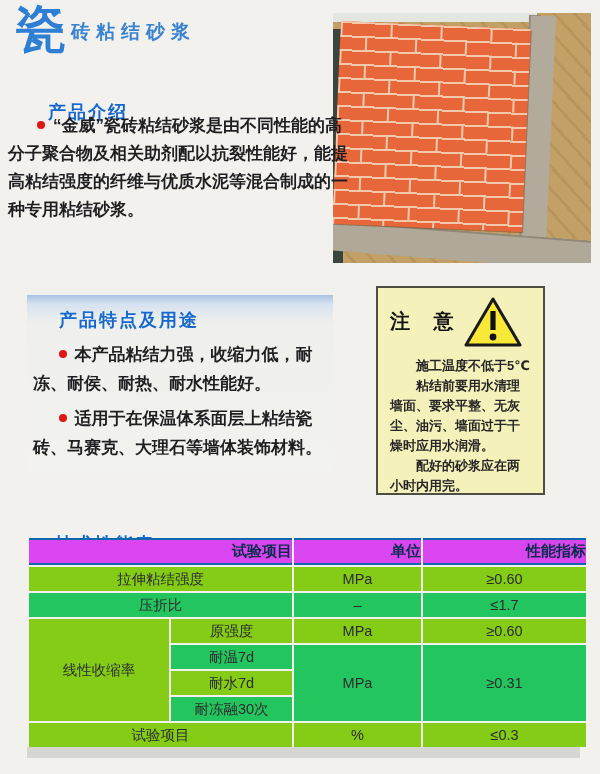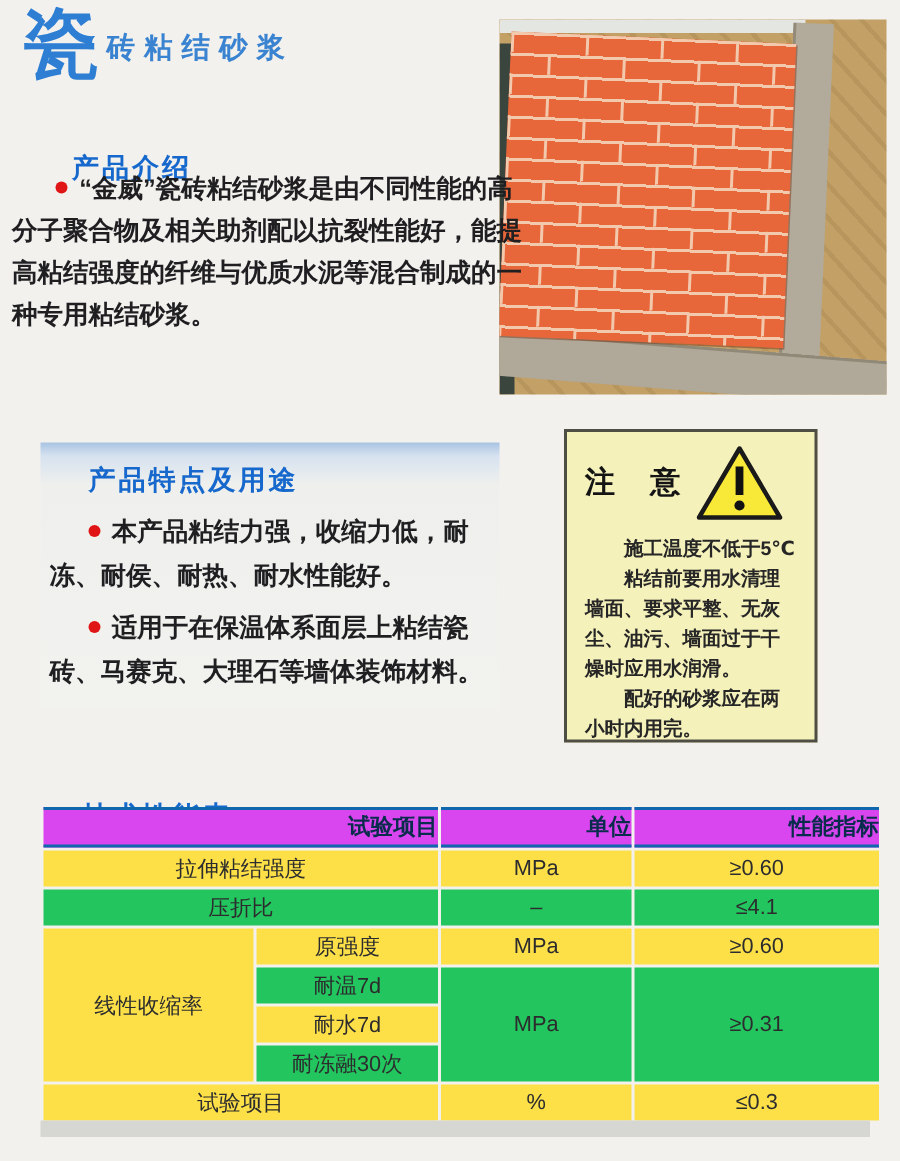--- a/index.html
+++ b/index.html
@@ -80,21 +80,21 @@
     position:absolute;left:27px;top:536px;width:553px;
     border-collapse:separate;border-spacing:2px;table-layout:fixed;
   }
   .tech-table th{
     background:#d946ef;color:#0a2c4c;font-size:15px;font-weight:700;height:23px;
     border-top:2px solid #0f67ad;border-bottom:2px solid #0f67ad;padding:0;text-align:right;
   }
   .tech-table td{
     font-size:14.5px;color:#2c2c2e;text-align:center;height:24px;padding:0;font-weight:500;
   }
-  .w{background:#fde047;}
+  .w{background:#84cc16;}
   .g{background:#22c55e;}
   .table-strip{position:absolute;left:27px;top:747px;width:553px;height:11px;background:#d6d6d2;}
 </style>
 </head>
 <body>
 
 <div class="page">
 
   <div class="brand">
     <span class="brand-big">瓷</span>
@@ -150,21 +150,21 @@
       <th>性能指标</th>
     </tr>
     <tr>
       <td colspan="2" class="w">拉伸粘结强度</td>
       <td class="w">MPa</td>
       <td class="w">≥0.60</td>
     </tr>
     <tr>
       <td colspan="2" class="g">压折比</td>
       <td class="g">–</td>
-      <td class="g">≤4.1</td>
+      <td class="g">≤1.7</td>
     </tr>
     <tr>
       <td rowspan="4" class="w">线性收缩率</td>
       <td class="w">原强度</td>
       <td class="w">MPa</td>
       <td class="w">≥0.60</td>
     </tr>
     <tr>
       <td class="g">耐温7d</td>
       <td rowspan="3" class="g">MPa</td>

